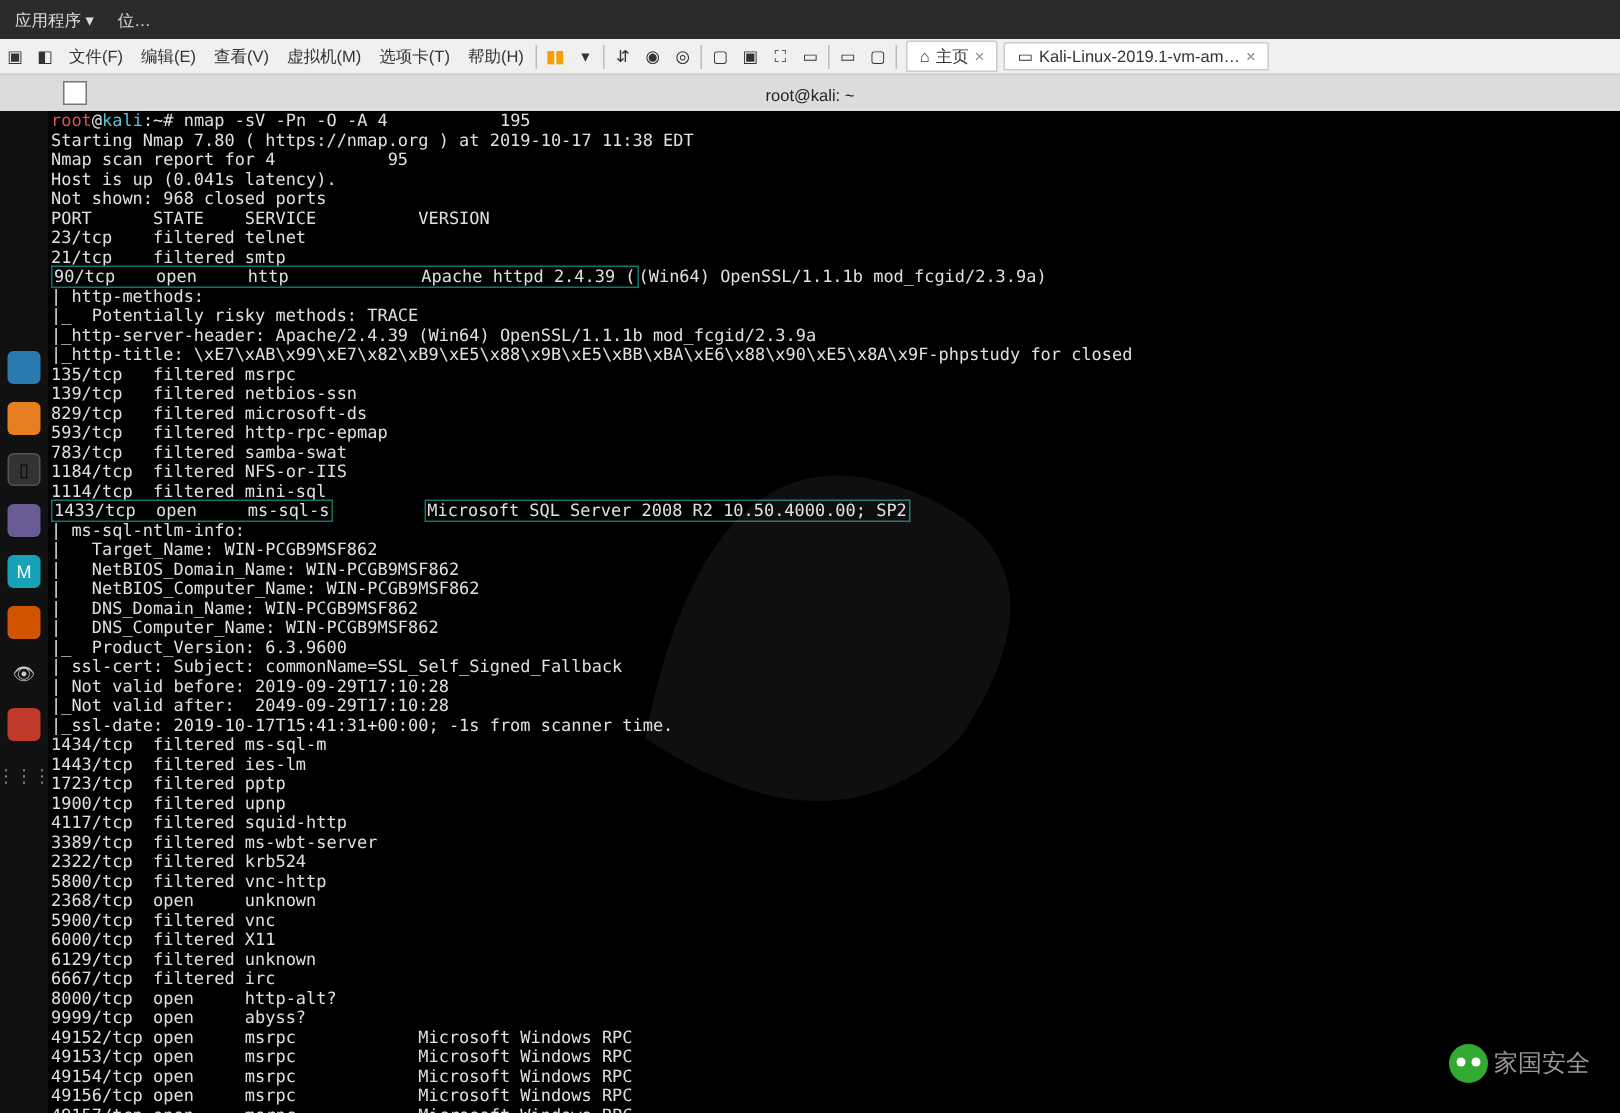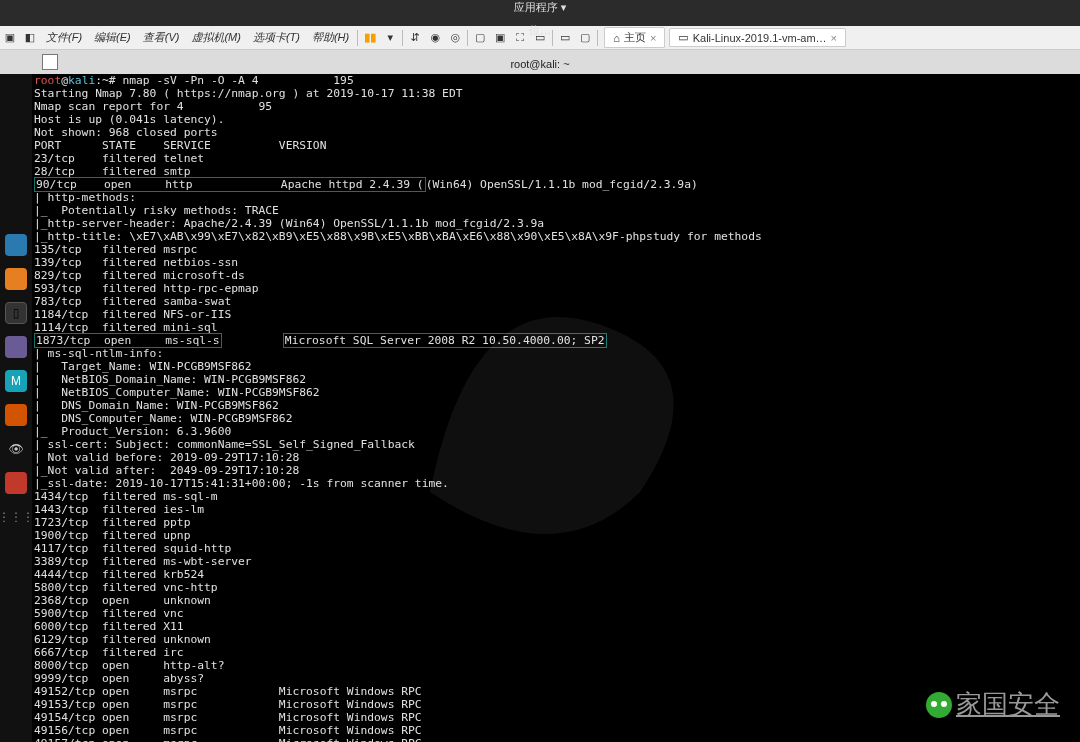--- a/index.html
+++ b/index.html
@@ -1,35 +1,35 @@
 <!DOCTYPE html>
 <html><head>
 <meta charset="utf-8">
 <style>
 * { margin:0; padding:0; box-sizing:border-box; }
 body { width:1080px; height:742px; font-family:sans-serif; background:#0a0a0a; overflow:hidden; position:relative; }
-.topbar { height:26px; background:#2b2b2b; display:flex; align-items:center; padding:0 6px; color:#ddd; font-size:11px; gap:8px;flex-direction:column; }
+.topbar { height:26px; background:#2b2b2b; display:flex; align-items:center; padding:0 6px; color:#ddd; font-size:11px; gap:8px; }
 .topbar .app,.topbar .loc { padding:0 4px; }
 .menubar { height:24px; background:#f0f0f0; display:flex; align-items:center; border-bottom:1px solid #ccc; font-size:11px; color:#333; }
-.menubar .mi { padding:0 6px; white-space:nowrap;font-style:italic; }
+.menubar .mi { padding:0 6px; white-space:nowrap; }
 .menubar .icon { width:20px; height:20px; display:flex; align-items:center; justify-content:center; }
 .menubar .sep { width:1px; height:16px; background:#bbb; margin:0 2px; }
 .menubar .tab { background:#fff; border:1px solid #ccc; padding:2px 8px; margin-left:4px; border-radius:2px 2px 0 0; display:flex; align-items:center; gap:4px; }
 .menubar .tab .x { color:#888; }
 .titlebar { height:28px; background:#dcdcdc; display:flex; align-items:center; justify-content:center; font-size:11px; color:#222; position:relative; }
 .titlebar .sq { position:absolute; left:42px; top:4px; width:16px; height:16px; border:1px solid #777; background:#fff; }
 .leftbar { position:absolute; left:0; top:74px; width:32px; background:#111; height:668px; display:flex; flex-direction:column; align-items:center; padding-top:160px; gap:12px; }
 .leftbar .li { width:22px; height:22px; border-radius:4px; display:flex; align-items:center; justify-content:center; font-size:12px; }
 .c-blue{background:#2a7ab0;} .c-orange{background:#e67e22;} .c-term{background:#333;border:1px solid #555;} .c-purple{background:#6b5b95;} .c-cyan{background:#17a2b8;color:#fff;} .c-orange2{background:#d35400;} .c-eye{color:#ccc;} .c-cherry{background:#c0392b;} .c-grid{color:#888;}
 .term { position:absolute; left:32px; top:74px; width:1048px; height:668px; background:#000; color:#e0e0e0; font-family:"DejaVu Sans Mono",monospace; font-size:11.3px; line-height:13px; padding:0 2px; overflow:hidden; }
 .term pre { font-family:inherit; white-space:pre; }
 .prompt-root { color:#d9534f; }
 .prompt-host { color:#5bc0de;text-align:right; }
 .hl { border:1px solid #0f766e; padding:0 1px; margin:-1px 0; display:inline-block; }
-.watermark { position:absolute; right:20px; bottom:20px; color:#999; font-size:26px; display:flex; align-items:center; gap:4px;text-decoration:underline; }
+.watermark { position:absolute; right:20px; bottom:20px; color:#999; font-size:16px; display:flex; align-items:center; gap:4px; }
 .watermark .w-icon { width:26px; height:26px; border-radius:50%; background:#3a3; position:relative; }
 .watermark .w-icon::before,.watermark .w-icon::after { content:""; position:absolute; width:6px; height:6px; background:#fff; border-radius:50%; top:9px; }
 .watermark .w-icon::before{left:5px;} .watermark .w-icon::after{right:5px;}
 .dragon { position:absolute; left:50%; top:50%; width:420px; height:420px; transform:translate(-50%,-50%); opacity:0.06; pointer-events:none; }
 </style>
 </head>
 <body>
 
 <div class="topbar">
   <span class="app">应用程序 ▾</span>
@@ -94,52 +94,52 @@
 <svg class="dragon" viewBox="0 0 100 100">
       <path d="M20 70 Q30 20 60 30 Q90 40 70 70 Q50 90 20 70" fill="#fff"></path>
     </svg>
 <pre><span class="prompt-root">root</span><span>@</span><span class="prompt-host">kali</span><span>:~</span><span># nmap -sV -Pn -O -A 4           195</span>
 <span>Starting Nmap 7.80 ( https://nmap.org ) at 2019-10-17 11:38 EDT</span>
 <span>Nmap scan report for 4           95</span>
 <span>Host is up (0.041s latency).</span>
 <span>Not shown: 968 closed ports</span>
 <span>PORT      STATE    SERVICE          VERSION</span>
 <span>23/tcp    filtered telnet</span>
-<span>28/tcp    filtered smtp</span>
+<span>21/tcp    filtered smtp</span>
 <span class="hl">90/tcp    open     http             Apache httpd 2.4.39 (</span><span>(Win64) OpenSSL/1.1.1b mod_fcgid/2.3.9a)</span>
 <span>| http-methods:</span>
 <span>|_  Potentially risky methods: TRACE</span>
 <span>|_http-server-header: Apache/2.4.39 (Win64) OpenSSL/1.1.1b mod_fcgid/2.3.9a</span>
-<span>|_http-title: \xE7\xAB\x99\xE7\x82\xB9\xE5\x88\x9B\xE5\xBB\xBA\xE6\x88\x90\xE5\x8A\x9F-phpstudy for methods</span>
+<span>|_http-title: \xE7\xAB\x99\xE7\x82\xB9\xE5\x88\x9B\xE5\xBB\xBA\xE6\x88\x90\xE5\x8A\x9F-phpstudy for closed</span>
 <span>135/tcp   filtered msrpc</span>
 <span>139/tcp   filtered netbios-ssn</span>
 <span>829/tcp   filtered microsoft-ds</span>
 <span>593/tcp   filtered http-rpc-epmap</span>
 <span>783/tcp   filtered samba-swat</span>
 <span>1184/tcp  filtered NFS-or-IIS</span>
 <span>1114/tcp  filtered mini-sql</span>
-<span class="hl">1873/tcp  open     ms-sql-s</span>         <span class="hl">Microsoft SQL Server 2008 R2 10.50.4000.00; SP2</span>
+<span class="hl">1433/tcp  open     ms-sql-s</span>         <span class="hl">Microsoft SQL Server 2008 R2 10.50.4000.00; SP2</span>
 <span>| ms-sql-ntlm-info:</span>
 <span>|   Target_Name: WIN-PCGB9MSF862</span>
 <span>|   NetBIOS_Domain_Name: WIN-PCGB9MSF862</span>
 <span>|   NetBIOS_Computer_Name: WIN-PCGB9MSF862</span>
 <span>|   DNS_Domain_Name: WIN-PCGB9MSF862</span>
 <span>|   DNS_Computer_Name: WIN-PCGB9MSF862</span>
 <span>|_  Product_Version: 6.3.9600</span>
 <span>| ssl-cert: Subject: commonName=SSL_Self_Signed_Fallback</span>
 <span>| Not valid before: 2019-09-29T17:10:28</span>
 <span>|_Not valid after:  2049-09-29T17:10:28</span>
 <span>|_ssl-date: 2019-10-17T15:41:31+00:00; -1s from scanner time.</span>
 <span>1434/tcp  filtered ms-sql-m</span>
 <span>1443/tcp  filtered ies-lm</span>
 <span>1723/tcp  filtered pptp</span>
 <span>1900/tcp  filtered upnp</span>
 <span>4117/tcp  filtered squid-http</span>
 <span>3389/tcp  filtered ms-wbt-server</span>
-<span>4444/tcp  filtered krb524</span>
+<span>2322/tcp  filtered krb524</span>
 <span>5800/tcp  filtered vnc-http</span>
 <span>2368/tcp  open     unknown</span>
 <span>5900/tcp  filtered vnc</span>
 <span>6000/tcp  filtered X11</span>
 <span>6129/tcp  filtered unknown</span>
 <span>6667/tcp  filtered irc</span>
 <span>8000/tcp  open     http-alt?</span>
 <span>9999/tcp  open     abyss?</span>
 <span>49152/tcp open     msrpc            Microsoft Windows RPC</span>
 <span>49153/tcp open     msrpc            Microsoft Windows RPC</span>

